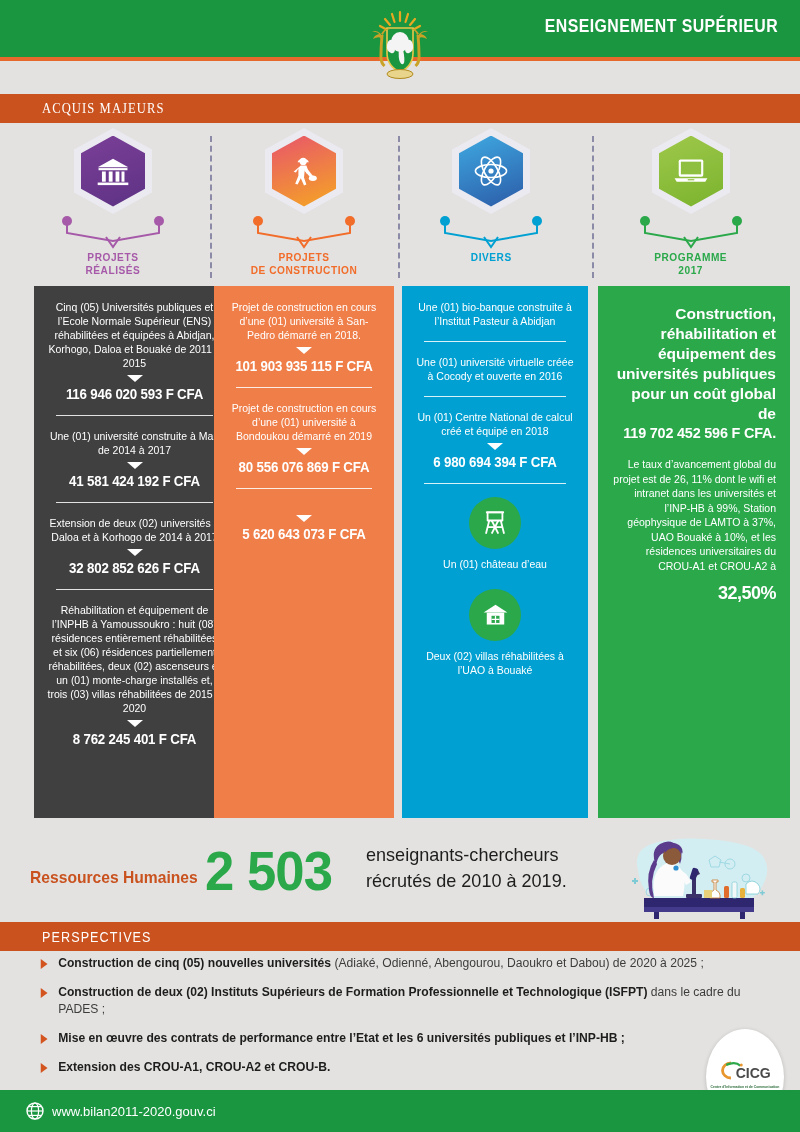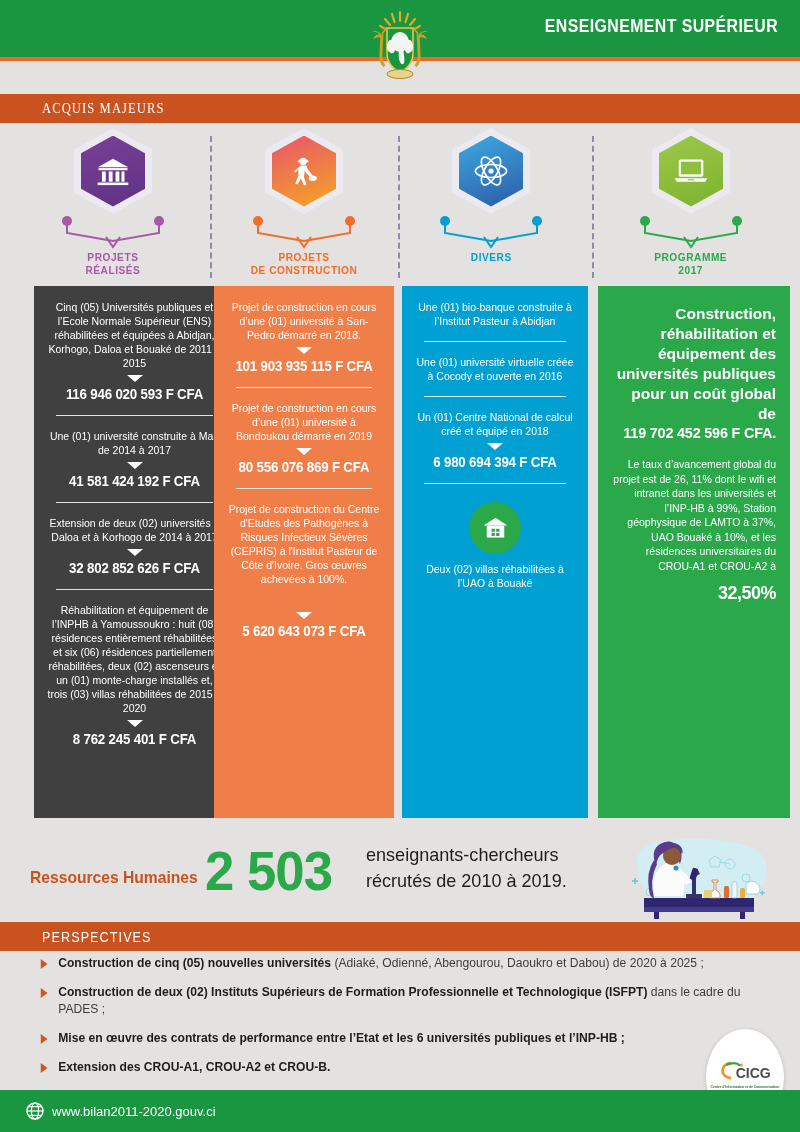--- a/index.html
+++ b/index.html
@@ -373,21 +373,20 @@
     <div class="blk-amount">101 903 935 115 F CFA</div>
   </div>
   <div class="blk-sep"></div>
   <div class="blk">
     <div class="blk-desc">Projet de construction en cours d’une (01) université à Bondoukou démarré en 2019</div>
     <div class="blk-arrow"></div>
     <div class="blk-amount">80 556 076 869 F CFA</div>
   </div>
   <div class="blk-sep"></div>
   <div class="blk">
-    <div class="blk-desc">Projet de construction du Centre d'Etudes des Pathogènes à Risques Infectieux Sévères (CEPRIS) à l'Institut Pasteur de Côte d'Ivoire. Gros œuvres achevées à 100%.</div>
     <div class="blk-arrow" style="margin-top:26px;"></div>
     <div class="blk-amount">5 620 643 073 F CFA</div>
   </div>
 </div>
 
 <div class="col" id="col-blue">
   <div class="blk">
     <div class="blk-desc">Une (01) bio-banque construite à l’Institut Pasteur à Abidjan</div>
   </div>
   <div class="blk-sep"></div>
@@ -395,20 +394,36 @@
     <div class="blk-desc">Une (01)  université virtuelle créée à Cocody et ouverte en 2016</div>
   </div>
   <div class="blk-sep"></div>
   <div class="blk">
     <div class="blk-desc">Un (01)  Centre National de calcul créé et équipé en 2018</div>
     <div class="blk-arrow"></div>
     <div class="blk-amount">6 980 694 394 F CFA</div>
   </div>
   <div class="blk-sep"></div>
 
+  <div class="circ-item">
+    <div class="circ">
+      <svg viewBox="0 0 34 34" width="28" height="28">
+        <g fill="none" stroke="#fff" stroke-width="2.2" stroke-linejoin="round">
+          <path d="M8 4 h18 v10 h-18 z"></path>
+          <line x1="6" y1="4" x2="28" y2="4"></line>
+          <path d="M10 14 l-4 16"></path>
+          <path d="M24 14 l4 16"></path>
+          <path d="M13 14 l8 16"></path>
+          <path d="M21 14 l-8 16"></path>
+          <line x1="8" y1="22" x2="26" y2="22"></line>
+        </g>
+      </svg>
+    </div>
+    <div class="circ-label">Un (01)  château d’eau</div>
+  </div>
 
   <div class="circ-item" style="margin-top:18px;">
     <div class="circ">
       <svg viewBox="0 0 34 30" width="27" height="24">
         <path d="M2 12 L17 2 L32 12 z" fill="#fff"></path>
         <rect x="6" y="12" width="22" height="15" fill="#fff"></rect>
         <rect x="12" y="16" width="10" height="9" fill="#2aa84a"></rect>
         <line x1="17" y1="16" x2="17" y2="25" stroke="#fff" stroke-width="1.6"></line>
         <line x1="12" y1="20.5" x2="22" y2="20.5" stroke="#fff" stroke-width="1.6"></line>
       </svg>

